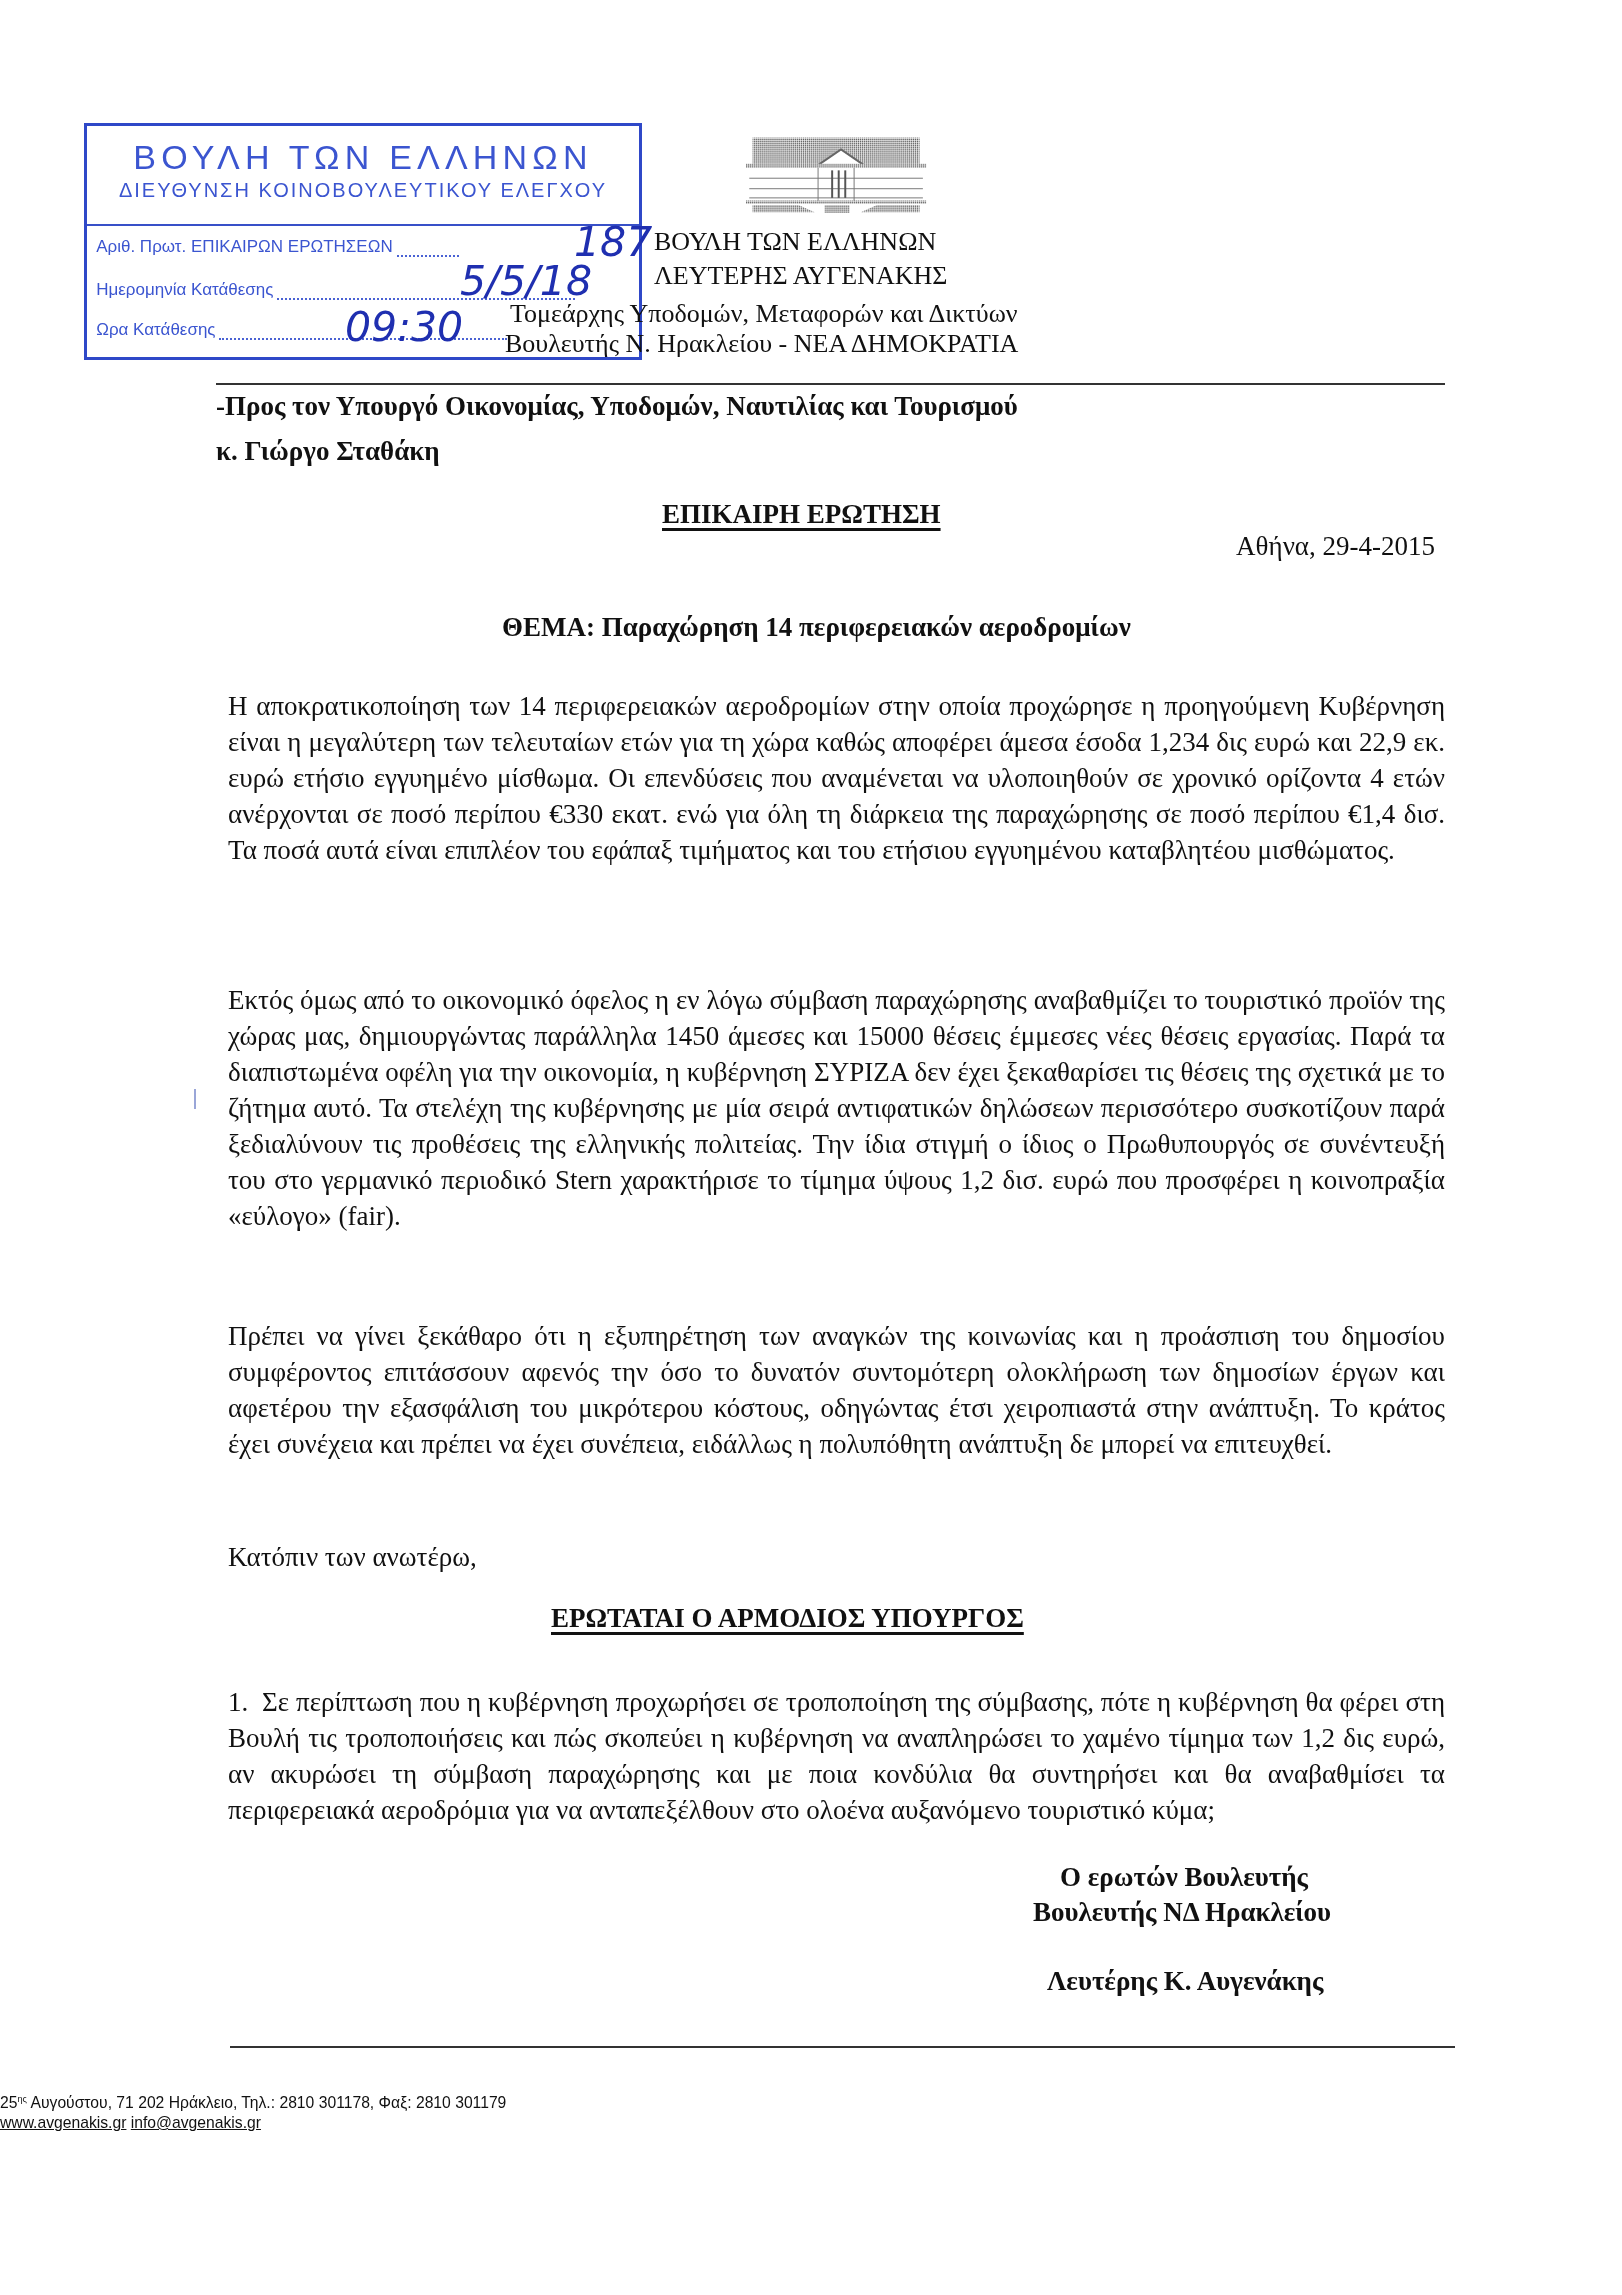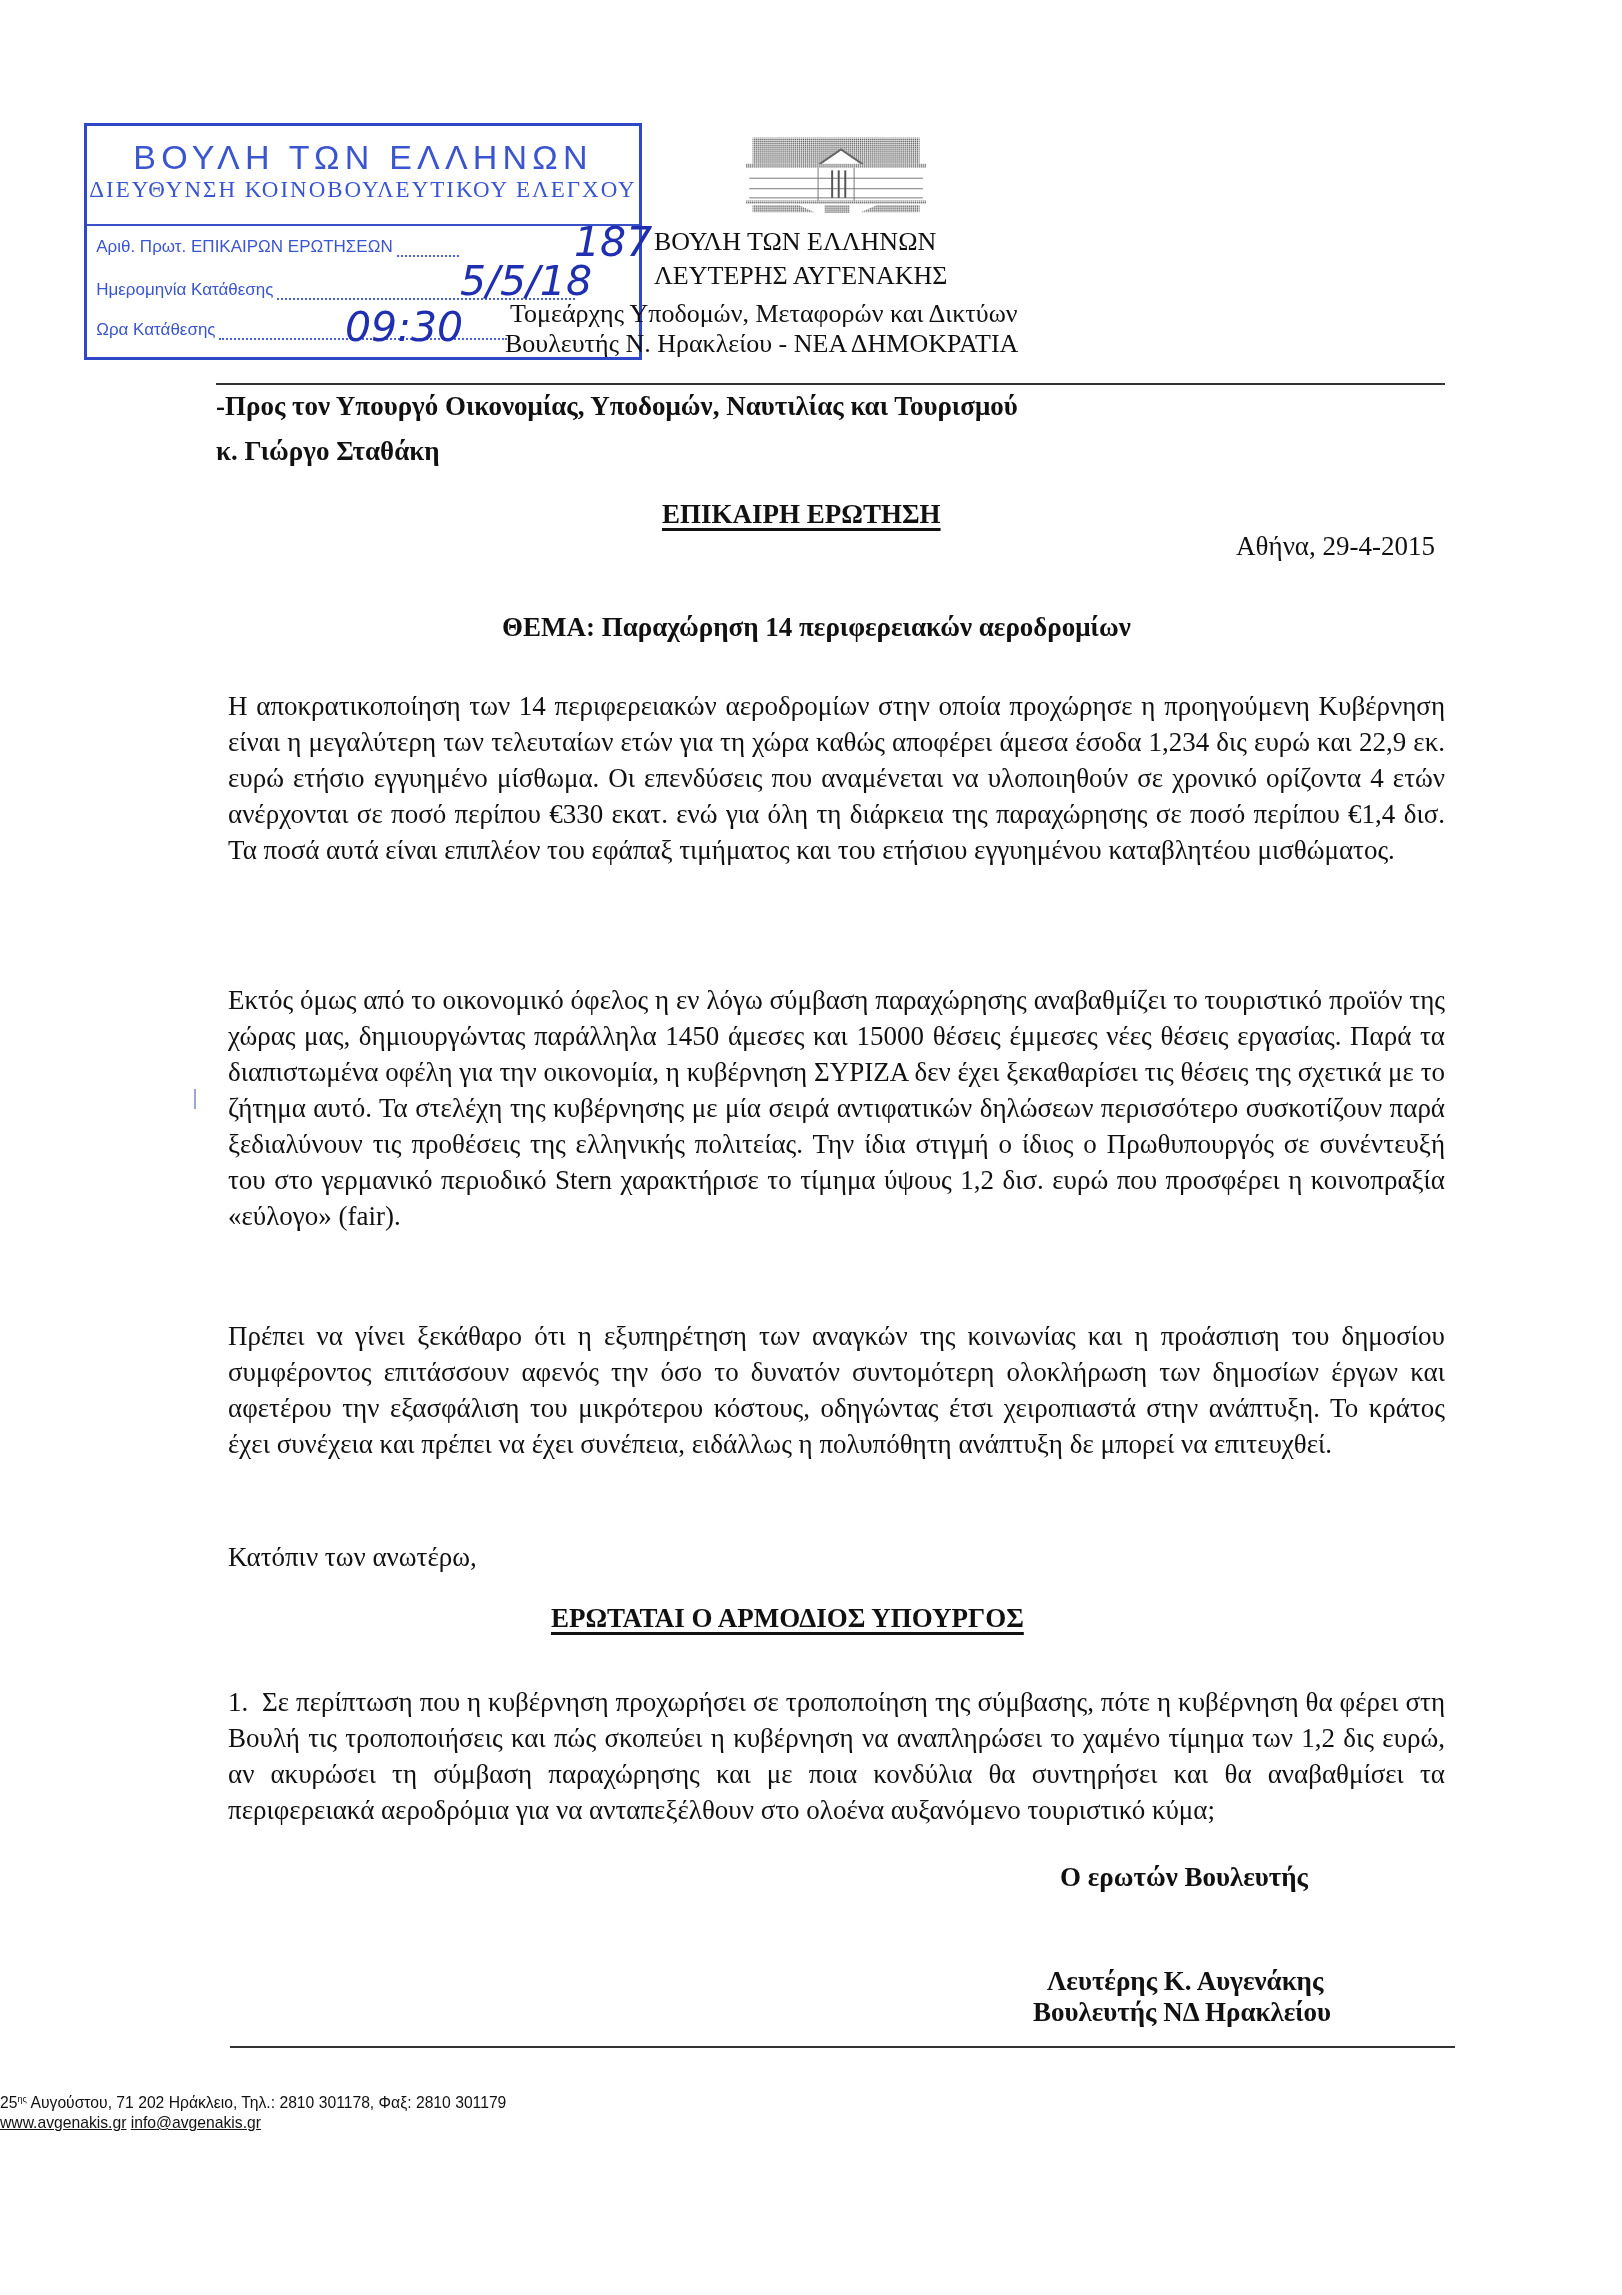--- a/index.html
+++ b/index.html
@@ -11,21 +11,21 @@
 
   
   .stamp {
     left: 84px; top: 123px; width: 558px; height: 237px;
     border: 3.9px solid #2f48c8; color: #3b55d0;
     font-family: "Liberation Sans", "DejaVu Sans", sans-serif;
     box-sizing: border-box;
   }
   .stamp-top { height: 98px; border-bottom: 2.6px solid #3850c8; text-align: center; }
   .stamp-title { font-size: 34px; letter-spacing: 5.2px; padding-top: 11.8px; line-height: 39px; }
-  .stamp-sub { font-size: 23px; letter-spacing: 2px; line-height: 26px; font-family: Liberation Serif, serif; }
+  .stamp-sub { font-size: 20px; letter-spacing: 2px; line-height: 26px; }
   .stamp-row { position: absolute; left: 9.2px; font-size: 17px; line-height: 19.6px; white-space: nowrap; }
   .stamp-row .dots { display: inline-block; border-bottom: 2px dotted #4a62d4; vertical-align: bottom; margin-left: 3.9px; }
   .hand { position: absolute; font-family: "DejaVu Sans", sans-serif; color: #1f2fb0; font-size: 41px; font-style: italic; }
 
   
   .logo { left: 746px; top: 131px; width: 190px; height: 82px; }
 
   
   .hdr { left: 654px; font-size: 26px; line-height: 34px; white-space: nowrap; }
   .rule { height: 0; border-top: 2px solid #333; }
@@ -119,21 +119,21 @@
 <div class="abs margin-mark"></div>
 
 <div class="abs heading-u" style="left:551px; top:1603px;">ΕΡΩΤΑΤΑΙ Ο ΑΡΜΟΔΙΟΣ ΥΠΟΥΡΓΟΣ</div>
 
 <div class="abs para" style="top:1684px;">
   <span>1.</span>&nbsp;&nbsp;<span>Σε περίπτωση που η κυβέρνηση προχωρήσει σε τροποποίηση της σύμβασης, πότε η κυβέρνηση θα φέρει στη Βουλή τις τροποποιήσεις και πώς σκοπεύει η κυβέρνηση να αναπληρώσει το χαμένο τίμημα των 1,2 δις ευρώ, αν ακυρώσει τη σύμβαση παραχώρησης και με ποια κονδύλια θα συντηρήσει και θα αναβαθμίσει τα περιφερειακά αεροδρόμια για να ανταπεξέλθουν στο ολοένα αυξανόμενο τουριστικό κύμα;</span>
 </div>
 
 <div class="abs sig" style="left:1060px; top:1862px;">Ο ερωτών Βουλευτής</div>
 <div class="abs sig" style="left:1047px; top:1966px;">Λευτέρης Κ. Αυγενάκης</div>
-<div class="abs sig" style="left:1033px; top:1997px;">Βουλευτής ΝΔ Ηρακλείου</div>
+<div class="abs sig" style="left:1033px; top:1897px;">Βουλευτής ΝΔ Ηρακλείου</div>
 <div class="abs rule" style="left:230px; top:2046px; width:1225px;"></div>
 
 <div class="abs footer">
   <div><span>25</span><sup>ης</sup><span> Αυγούστου, 71 202 Ηράκλειο, Τηλ.: 2810 301178, Φαξ: 2810 301179</span></div>
   <div>
     <a>www.avgenakis.gr</a>
     <a>info@avgenakis.gr</a>
   </div>
 </div>
 

